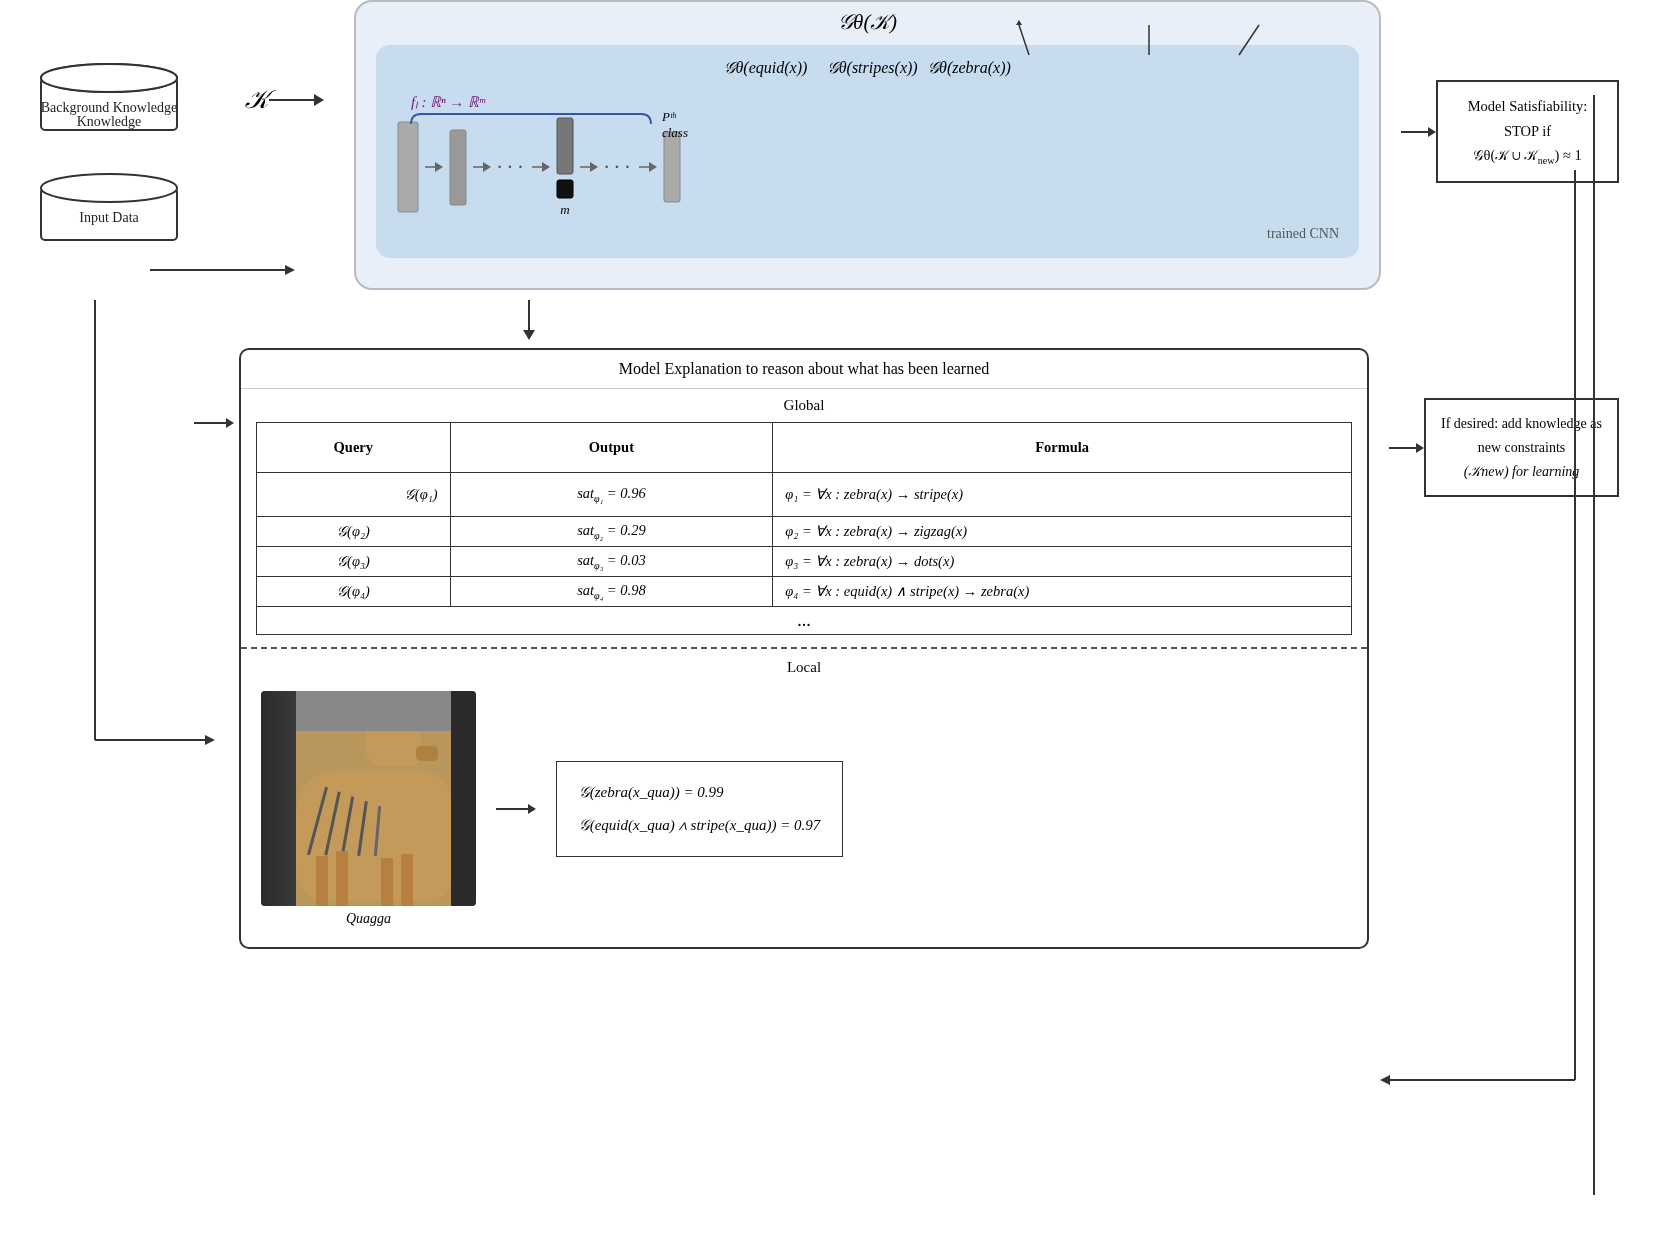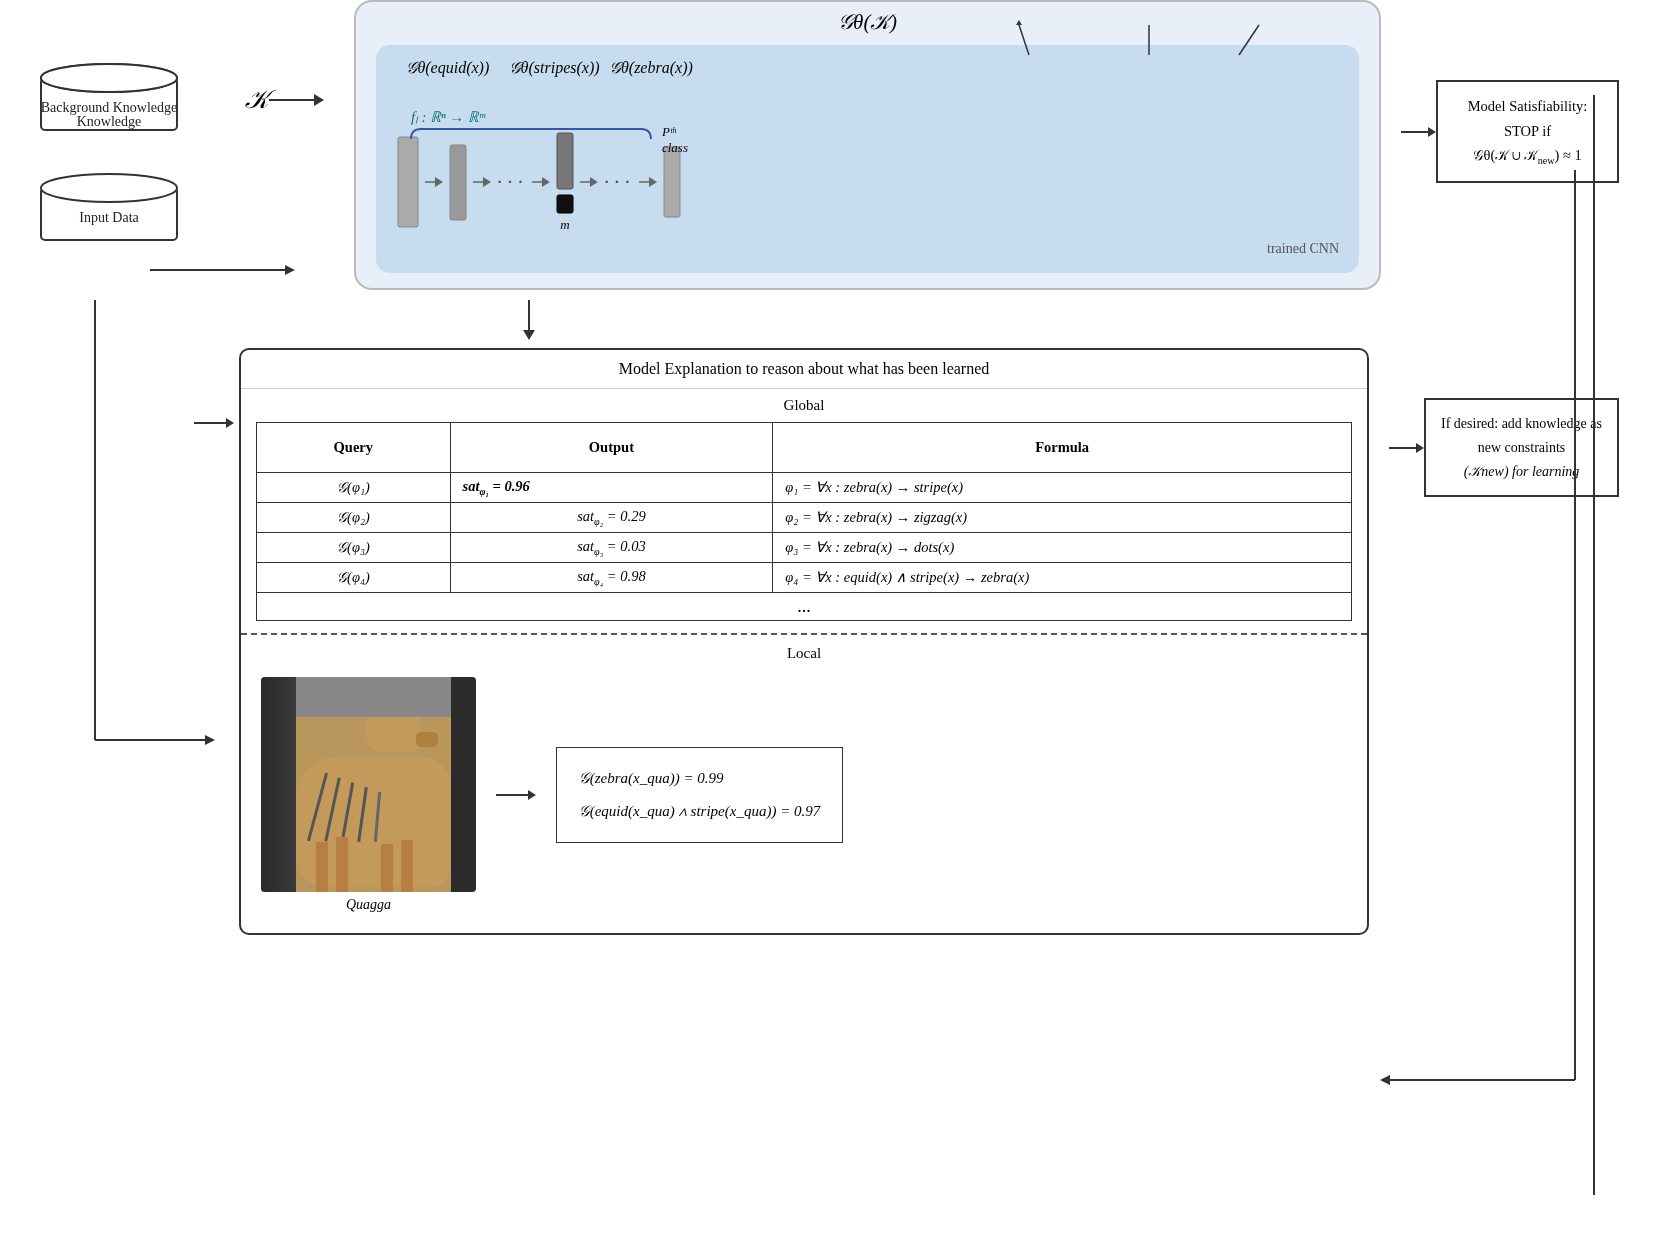--- a/index.html
+++ b/index.html
@@ -61,29 +61,29 @@
       </div>
 
     </div>
 
     <div style="flex:1; background:#e8eff8; border:2px solid #bbb; border-radius:18px; padding:8px 20px 14px 20px; margin-left:35px; position:relative; min-height:290px;">
 
       <div style="text-align:center; font-size:21px; font-style:italic; font-family:'Times New Roman'; margin-bottom:10px;">𝒢θ(𝒦)</div>
 
       <div style="background:#c8dcf0; border-radius:14px; padding:14px 20px 16px 20px; position:relative;">
 
-        <div style="display:flex; justify-content:flex-start; font-size:16px; font-style:italic; font-family:'Times New Roman'; margin-bottom:19px; position:relative; padding: 0 10px;">
+        <div style="display:flex; justify-content:center; font-size:16px; font-style:italic; font-family:'Times New Roman'; margin-bottom:4px; position:relative; padding: 0 10px;">
           <span style="position:relative; margin-right:20px;">𝒢θ(equid(x))</span>
           <span style="position:relative;">𝒢θ(stripes(x))</span>
           <span style="position:relative; margin-left:10px;">𝒢θ(zebra(x))</span>
         </div>
 
         <div style="position:relative;">
 
-          <div style="position:absolute; top:10px; left:15px; font-size:15px; font-style:italic; color:#0f766e; font-family:'Times New Roman';">fₗ : ℝⁿ → ℝᵐ</div>
+          <div style="position:absolute; top:10px; left:15px; font-size:15px; font-style:italic; color:#701a75; font-family:'Times New Roman';">fₗ : ℝⁿ → ℝᵐ</div>
 
           <div style="display:flex; align-items:center; gap:5px; padding-top:35px;">
 
             <svg width="24" height="100" viewBox="0 0 24 100">
                 <rect x="2" y="5" width="20" height="90" fill="#aaa" stroke="#888" stroke-width="1" rx="2"></rect>
               </svg>
 
             <svg width="18" height="20" viewBox="0 0 18 20">
                 <line x1="0" y1="10" x2="10" y2="10" stroke="#666" stroke-width="1.5"></line>
                 <polygon points="10,5 18,10 10,15" fill="#666"></polygon>
@@ -201,22 +201,22 @@
         <table style="border-collapse:collapse; width:100%; font-size:14.5px; font-family:'Times New Roman';">
           <thead>
             <tr>
               <th style="border:1.5px solid #333; padding:5px 12px; text-align:center; min-width:90px;">Query</th>
               <th style="border:1.5px solid #333; padding:16px 12px; text-align:center; min-width:150px;">Output</th>
               <th style="border:1.5px solid #333; padding:5px 12px; text-align:center;">Formula</th>
             </tr>
           </thead>
           <tbody>
             <tr>
-              <td style="border:1.5px solid #333; padding:5px 12px; font-style:italic; text-align:center;">𝒢(φ₁)</td>
-              <td style="border:1.5px solid #333; padding:5px 12px; font-style:italic; text-align:left;font-weight:bold;"><i>sat</i><sub>φ₁</sub> = 0.96</td>
+              <td style="border:1.5px solid #333; padding:5px 12px; font-style:italic; text-align:right;">𝒢(φ₁)</td>
+              <td style="border:1.5px solid #333; padding:12px 12px; font-style:italic; text-align:center;"><i>sat</i><sub>φ₁</sub> = 0.96</td>
               <td style="border:1.5px solid #333; padding:5px 12px; font-style:italic;">φ₁ = ∀<i>x</i> : <i>zebra</i>(<i>x</i>) → <i>stripe</i>(<i>x</i>)</td>
             </tr>
             <tr>
               <td style="border:1.5px solid #333; padding:5px 12px; font-style:italic; text-align:center;">𝒢(φ₂)</td>
               <td style="border:1.5px solid #333; padding:5px 12px; font-style:italic; text-align:center;"><i>sat</i><sub>φ₂</sub> = 0.29</td>
               <td style="border:1.5px solid #333; padding:5px 12px; font-style:italic;">φ₂ = ∀<i>x</i> : <i>zebra</i>(<i>x</i>) → <i>zigzag</i>(<i>x</i>)</td>
             </tr>
             <tr>
               <td style="border:1.5px solid #333; padding:5px 12px; font-style:italic; text-align:center;">𝒢(φ₃)</td>
               <td style="border:1.5px solid #333; padding:5px 12px; font-style:italic; text-align:center;"><i>sat</i><sub>φ₃</sub> = 0.03</td>

